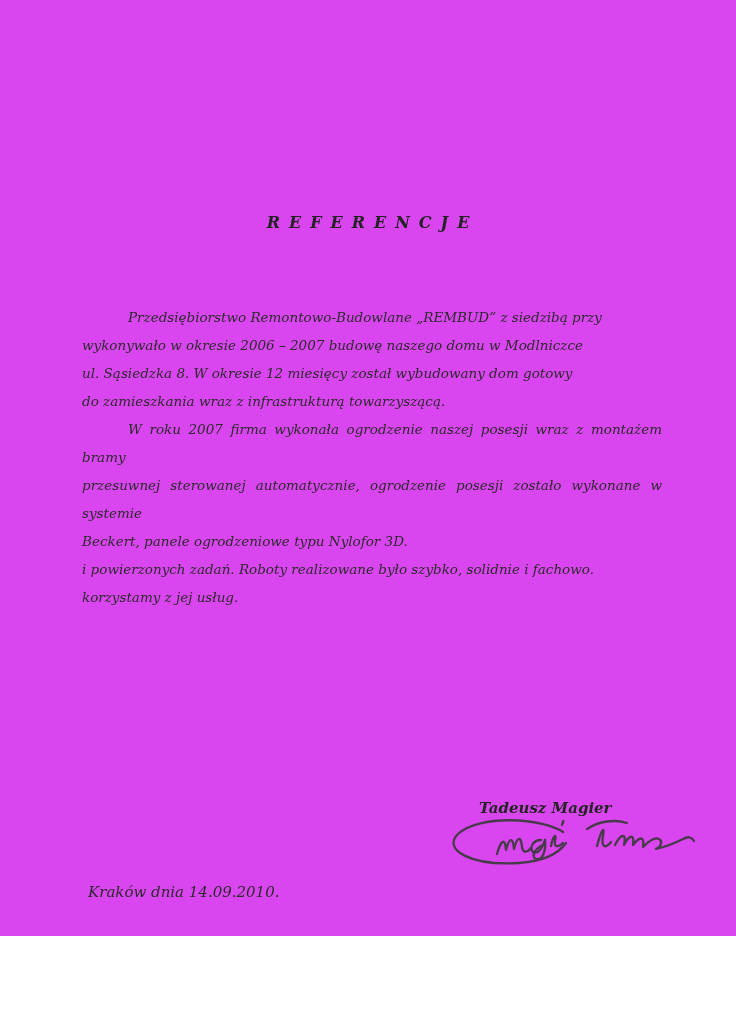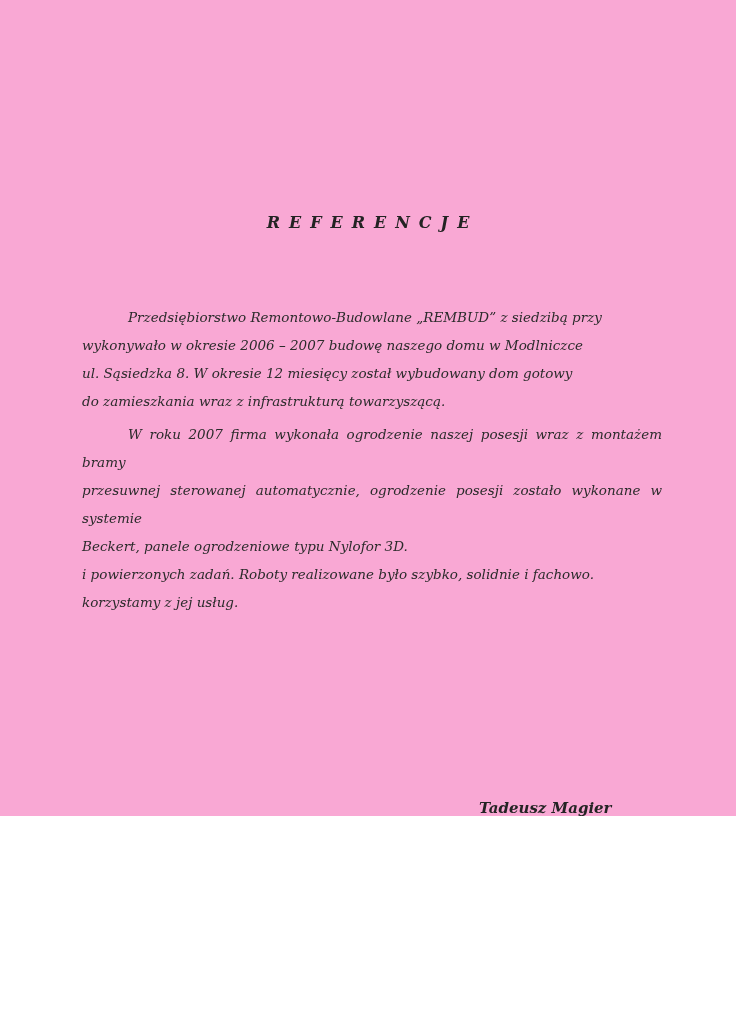--- a/index.html
+++ b/index.html
@@ -1,20 +1,20 @@
 <!DOCTYPE html>
 <html><head>
 <meta charset="utf-8">
 <style>
   html, body { margin: 0; padding: 0; background: #ffffff; }
   .page {
     position: relative;
     width: 736px;
-    height: 816px;
-    background: #f9a8d4;
+    height: 936px;
+    background: #d946ef;
     font-family: "DejaVu Serif", serif;
     font-style: italic;
     color: #2b2b2b;
     overflow: hidden;
   }
   .title {
     position: absolute;
     top: 213px;
     left: 0;
     width: 100%;
@@ -31,21 +31,21 @@
     position: absolute;
     left: 82px;
     top: 303px;
     width: 580px;
     font-size: 13.5px;
     line-height: 28px;
   }
   .line { min-height: 28px; }
   .indent { text-indent: 46px; }
   .just { text-align: justify; text-align-last: justify; }
-  .p-gap { margin-top: 5px; }
+  .p-gap { }
   .sig-name {
     position: absolute;
     left: 479px;
     top: 799px;
     font-size: 15px;
     font-weight: bold;
     color: #242424;
   }
   .sig-scribble {
     position: absolute;

